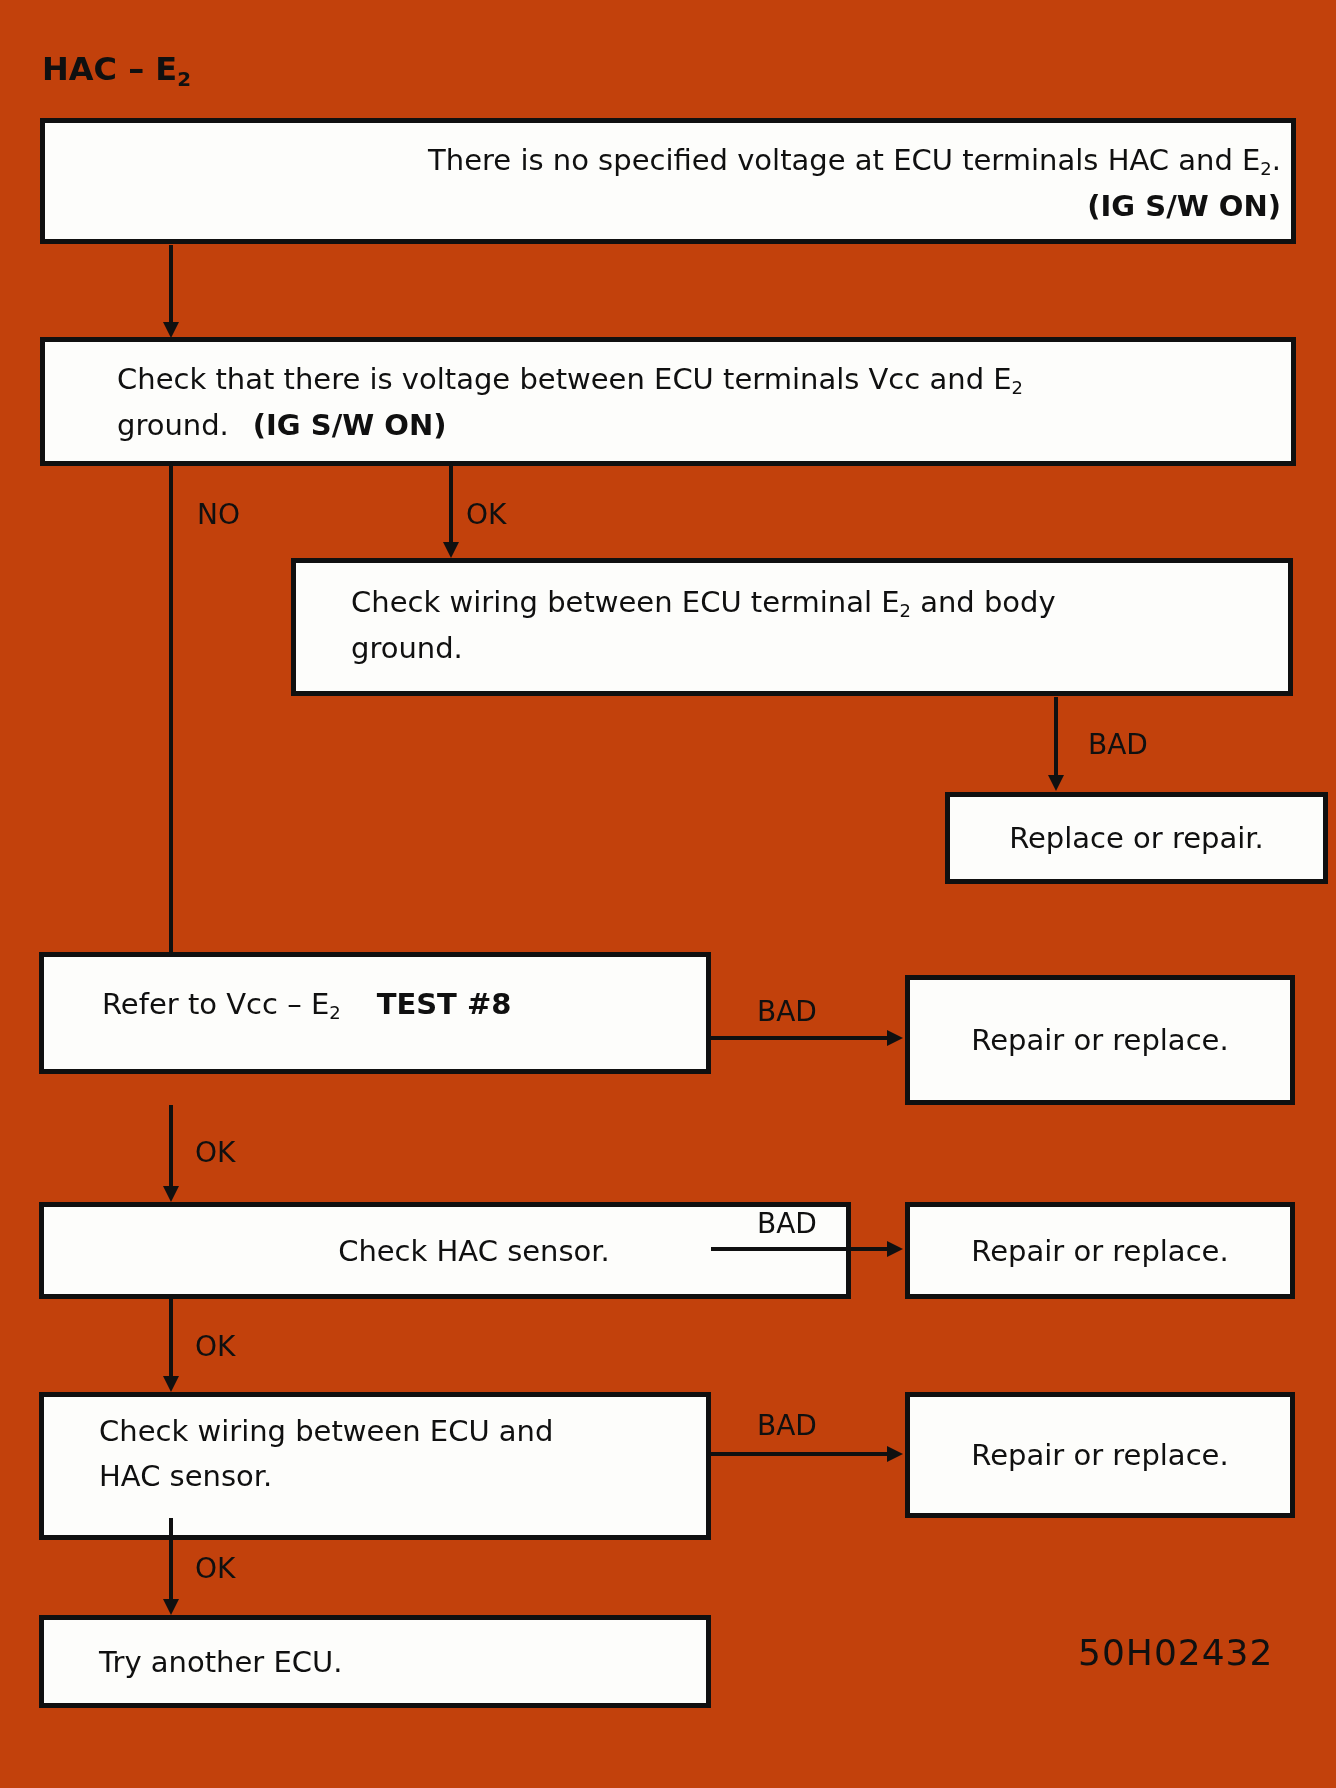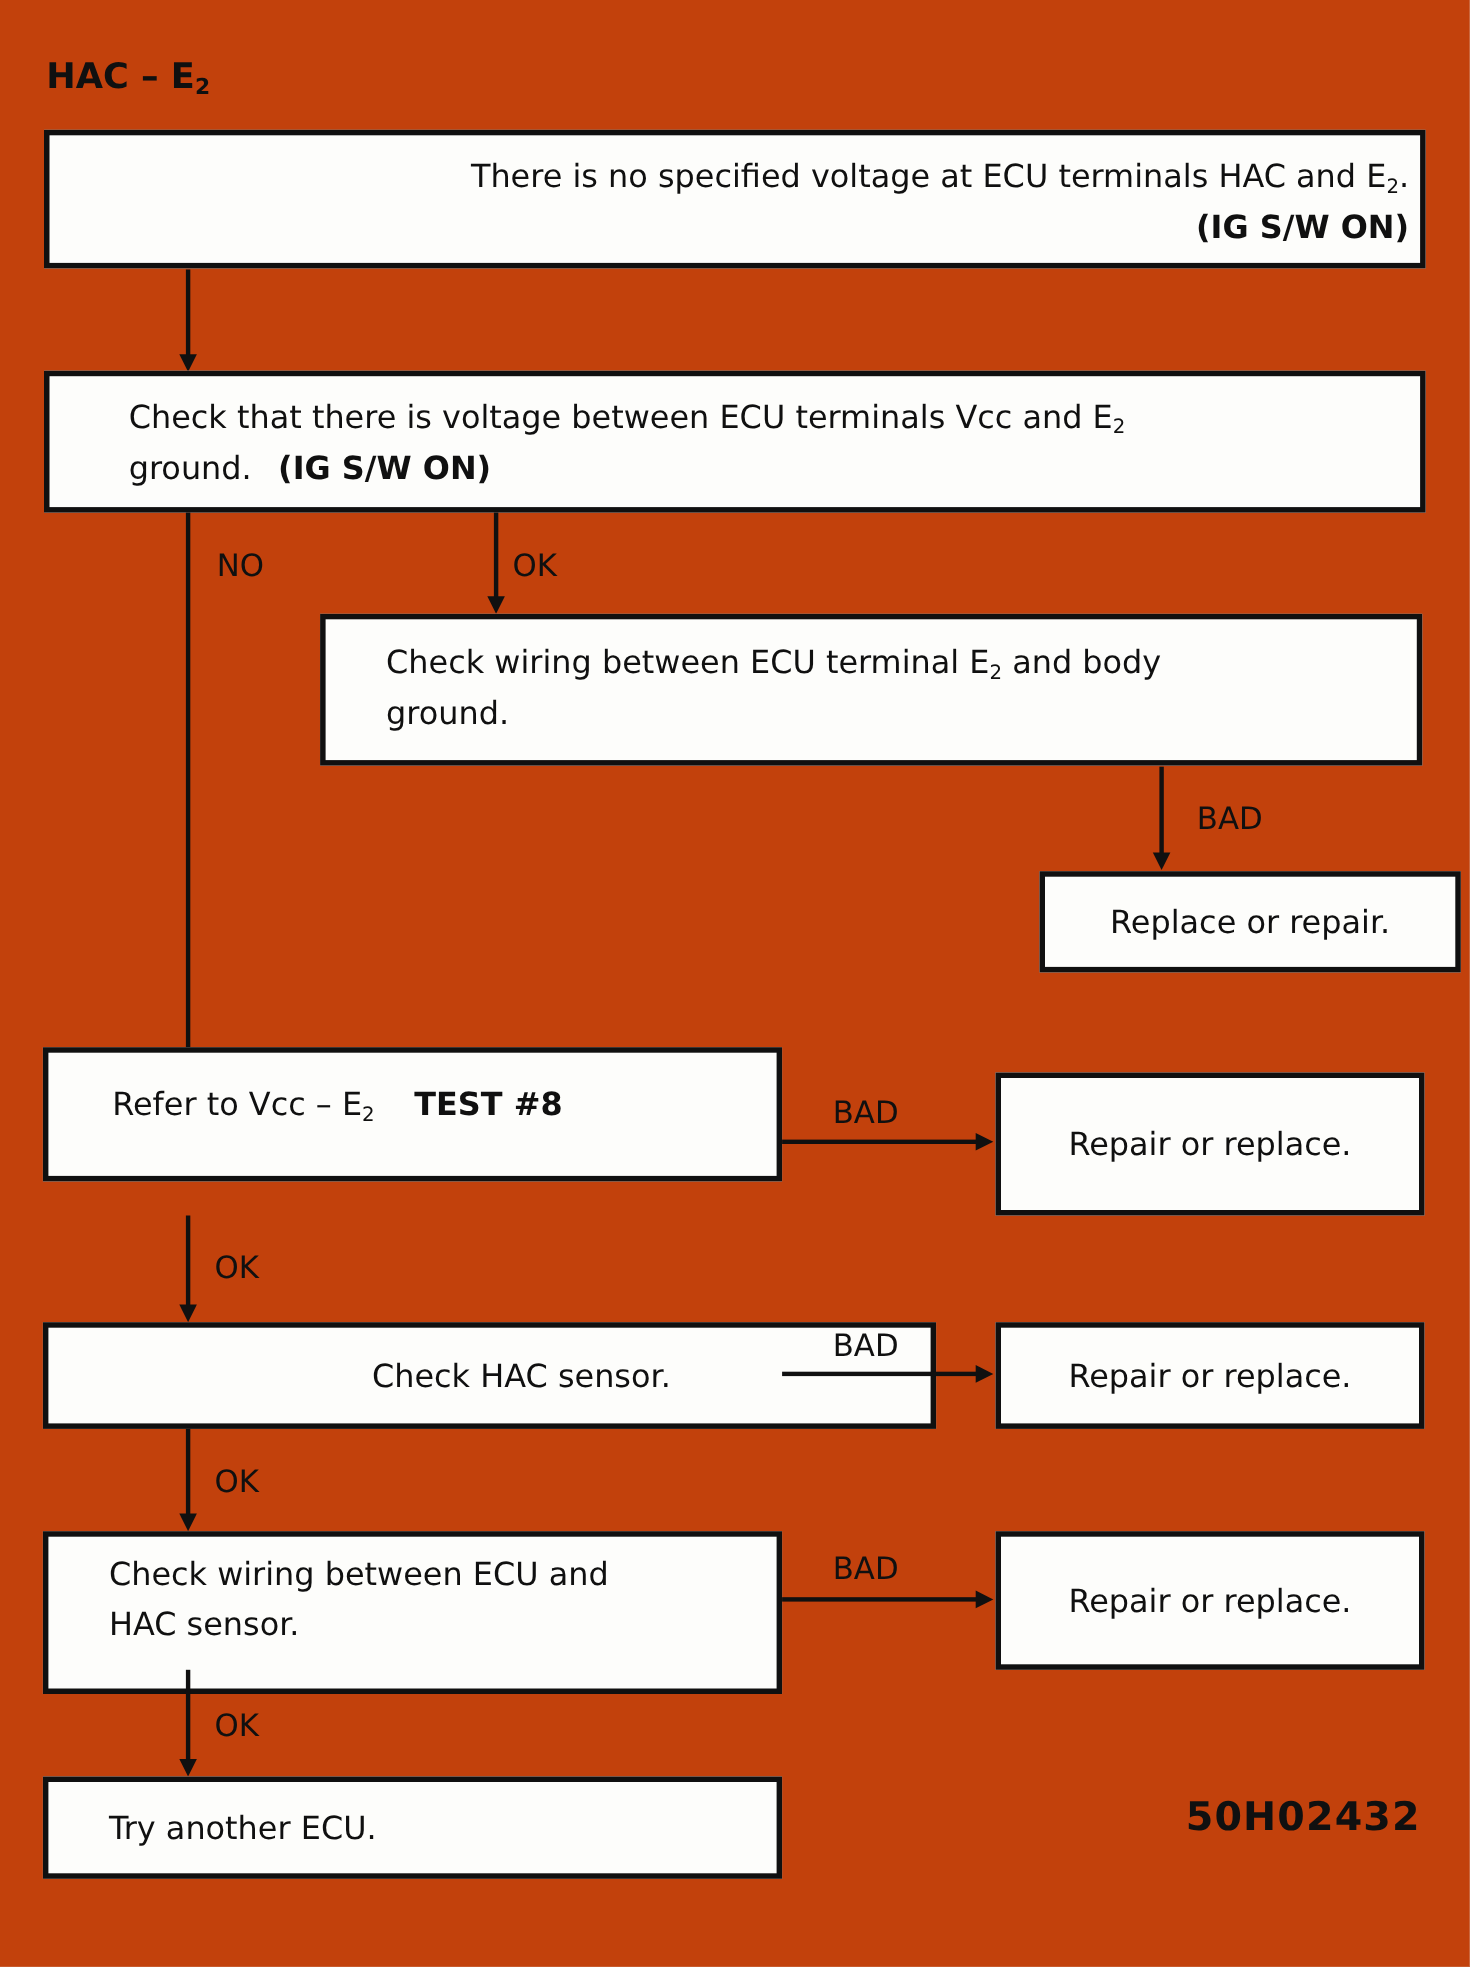--- a/index.html
+++ b/index.html
@@ -47,21 +47,21 @@
   }
   .title{
     position:absolute;
     font-size:32px;
     font-weight:700;
     white-space:nowrap;
   }
   .code{
     position:absolute;
     font-size:36px;
-    font-weight:700;
+    font-weight:400;
     letter-spacing:1px;
     white-space:nowrap;
   }
   .vcenter{display:flex;align-items:center;}
   .hcenter{justify-content:center;}
 </style>
 </head>
 <body>
 
 <div id="page">

